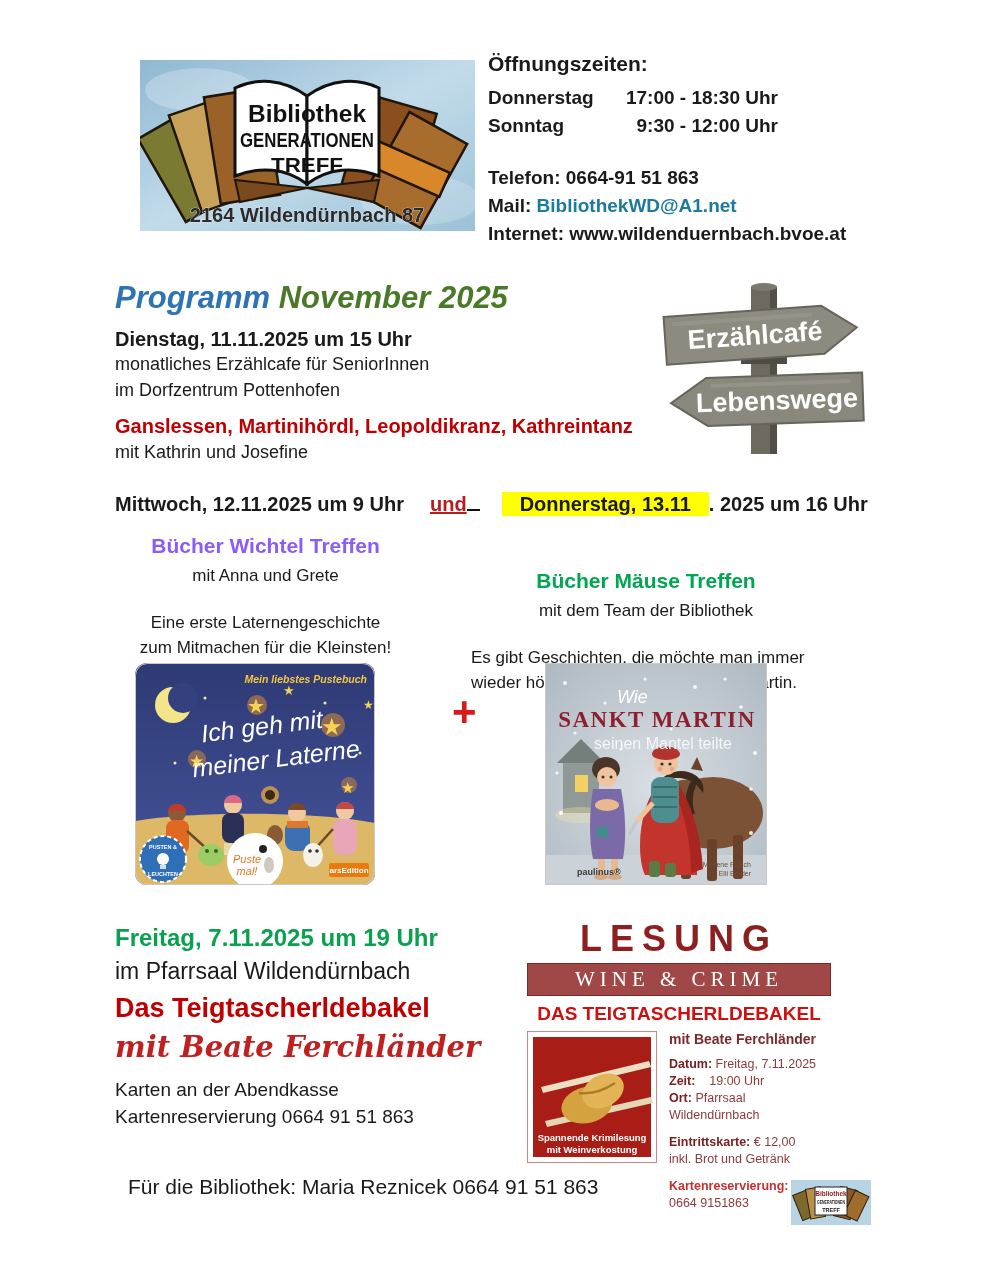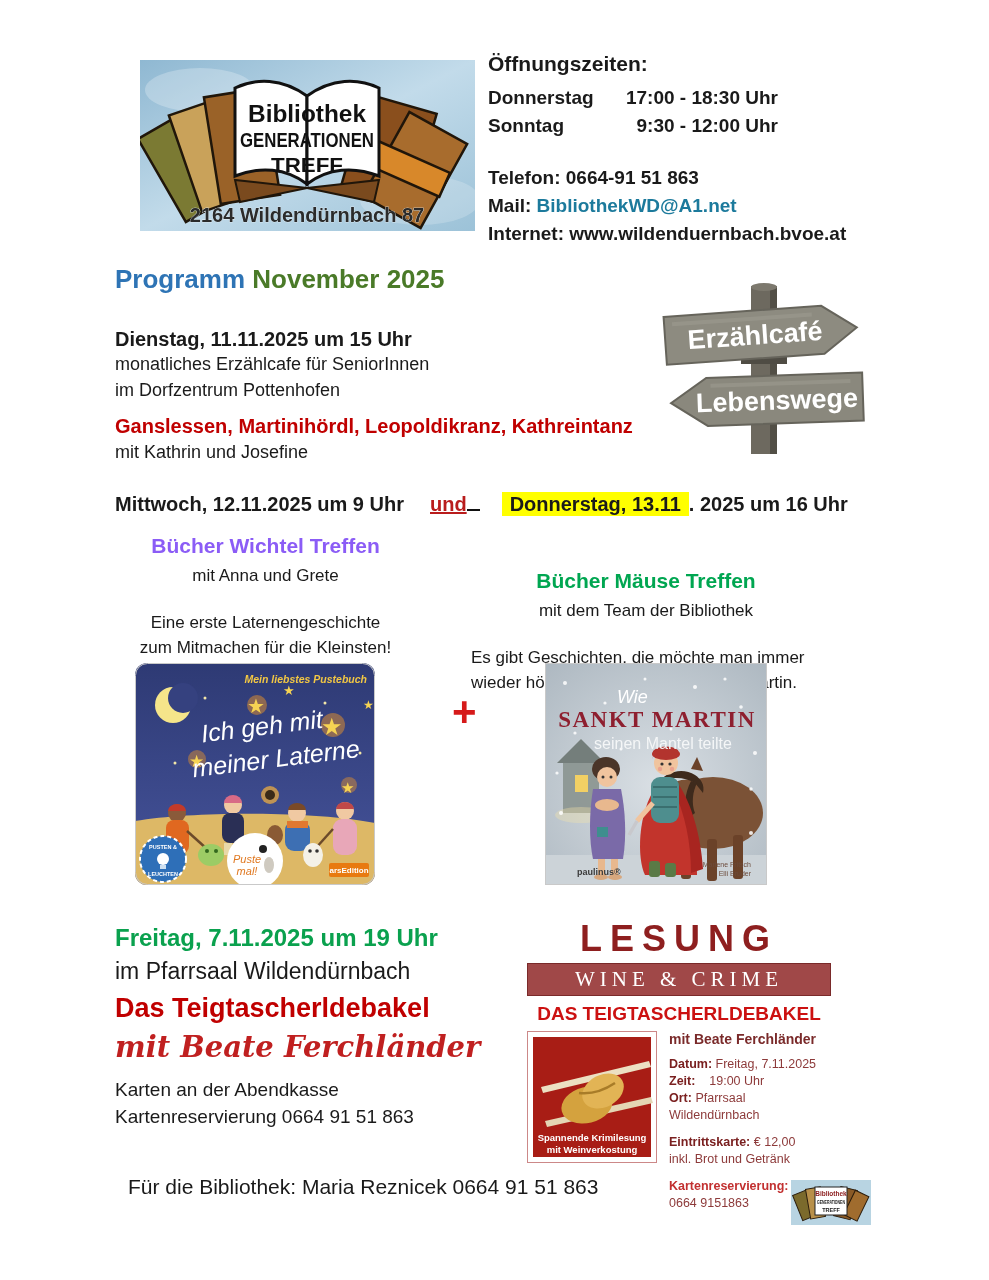--- a/index.html
+++ b/index.html
@@ -14,39 +14,39 @@
   .contact{position:absolute;left:488px;top:52px;width:420px;font-weight:bold;}
   .hours-title{font-size:21px;margin-bottom:8px;}
   .hours-row{font-size:19px;line-height:28px;display:flex;}
   .hours-day{width:122px;}
   .hours-time{width:168px;text-align:right;}
   .contact-row{font-size:19px;line-height:28px;}
   .contact-gap{height:24px;}
   .mail-link{color:#1c7a9c;text-decoration:none;}
 
   
-  .title{position:absolute;left:115px;top:264px;font-size:26px;font-weight:bold;}
+  .title{position:absolute;left:115px;top:280px;font-size:31px;font-weight:bold;font-style:italic;}
   .title-blue{color:#2e74b5;}
   .title-green{color:#4a7a28;}
 
   
   .event1{position:absolute;left:115px;top:328px;width:560px;}
   .e1-date{font-size:20px;font-weight:bold;}
   .e1-line{font-size:18px;line-height:26px;}
   .e1-high{font-size:20px;font-weight:bold;color:#c00000;margin-top:12px;}
   .e1-host{font-size:18px;margin-top:4px;}
 
   
   .signpost{position:absolute;left:653px;top:282px;width:222px;height:177px;}
 
   
   .e2-row{position:absolute;left:115px;top:489px;font-size:20px;font-weight:bold;white-space:nowrap;}
   .e2-und{color:#b91c1c;text-decoration:underline;text-decoration-thickness:2px;margin-left:26px;}
   .black-underline{display:inline-block;width:13px;height:20px;border-bottom:2.5px solid #111;}
-  .e2-hl{background:#ffff00;margin-left:22px;padding:1px 8px;}
+  .e2-hl{background:#ffff00;margin-left:22px;padding:1px 18px;}
 
   
   .col{position:absolute;top:534px;}
   .col-left{left:118px;width:295px;text-align:center;}
   .col-right{left:471px;width:350px;text-align:center;margin-top:35px;}
   .col-title{font-size:21px;font-weight:bold;}
   .col-title.red{color:#8b5cf6;}
   .col-title.green{color:#00a651;}
   .col-host{font-size:17px;margin-top:8px;}
   .col-desc{font-size:17px;line-height:25px;margin-top:24px;}

